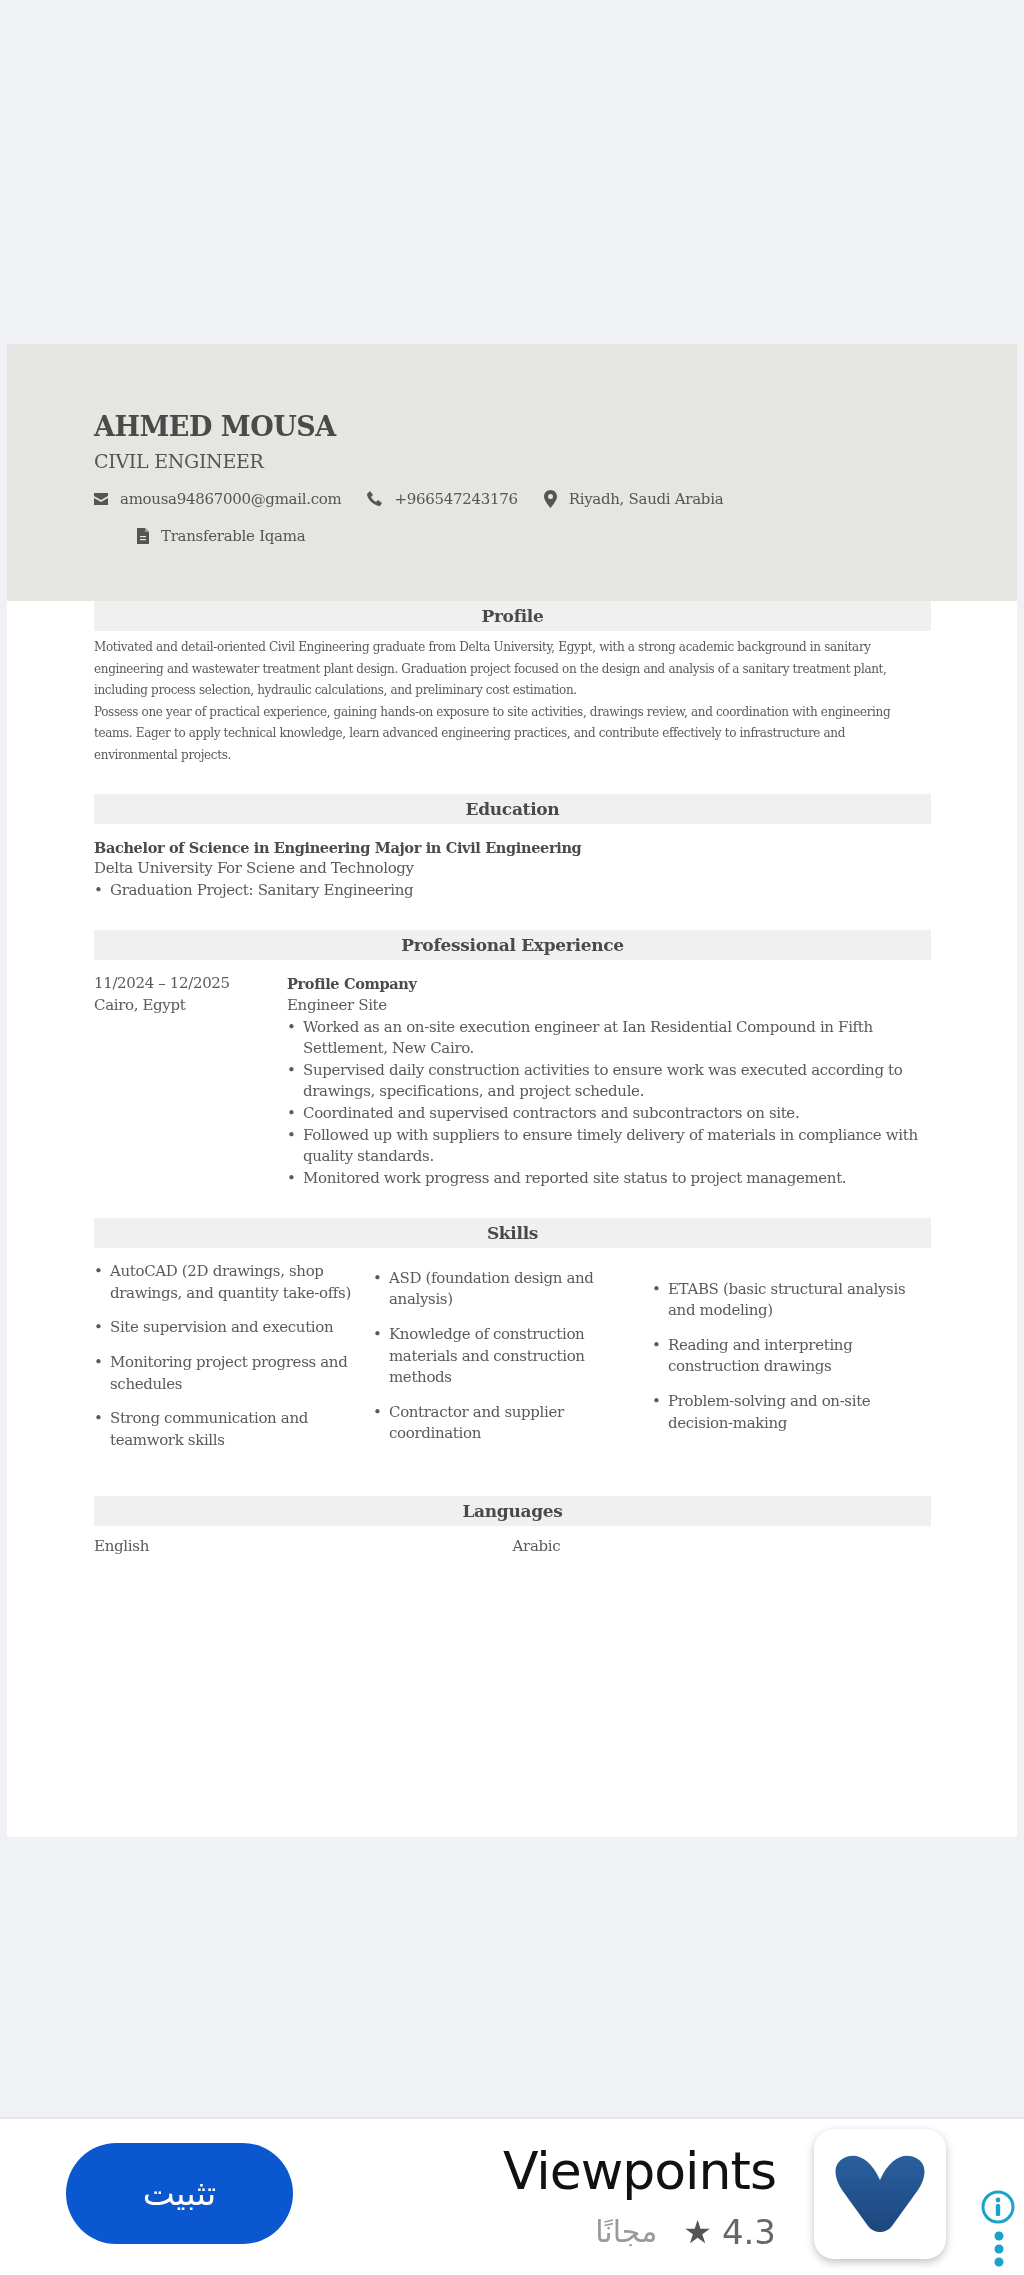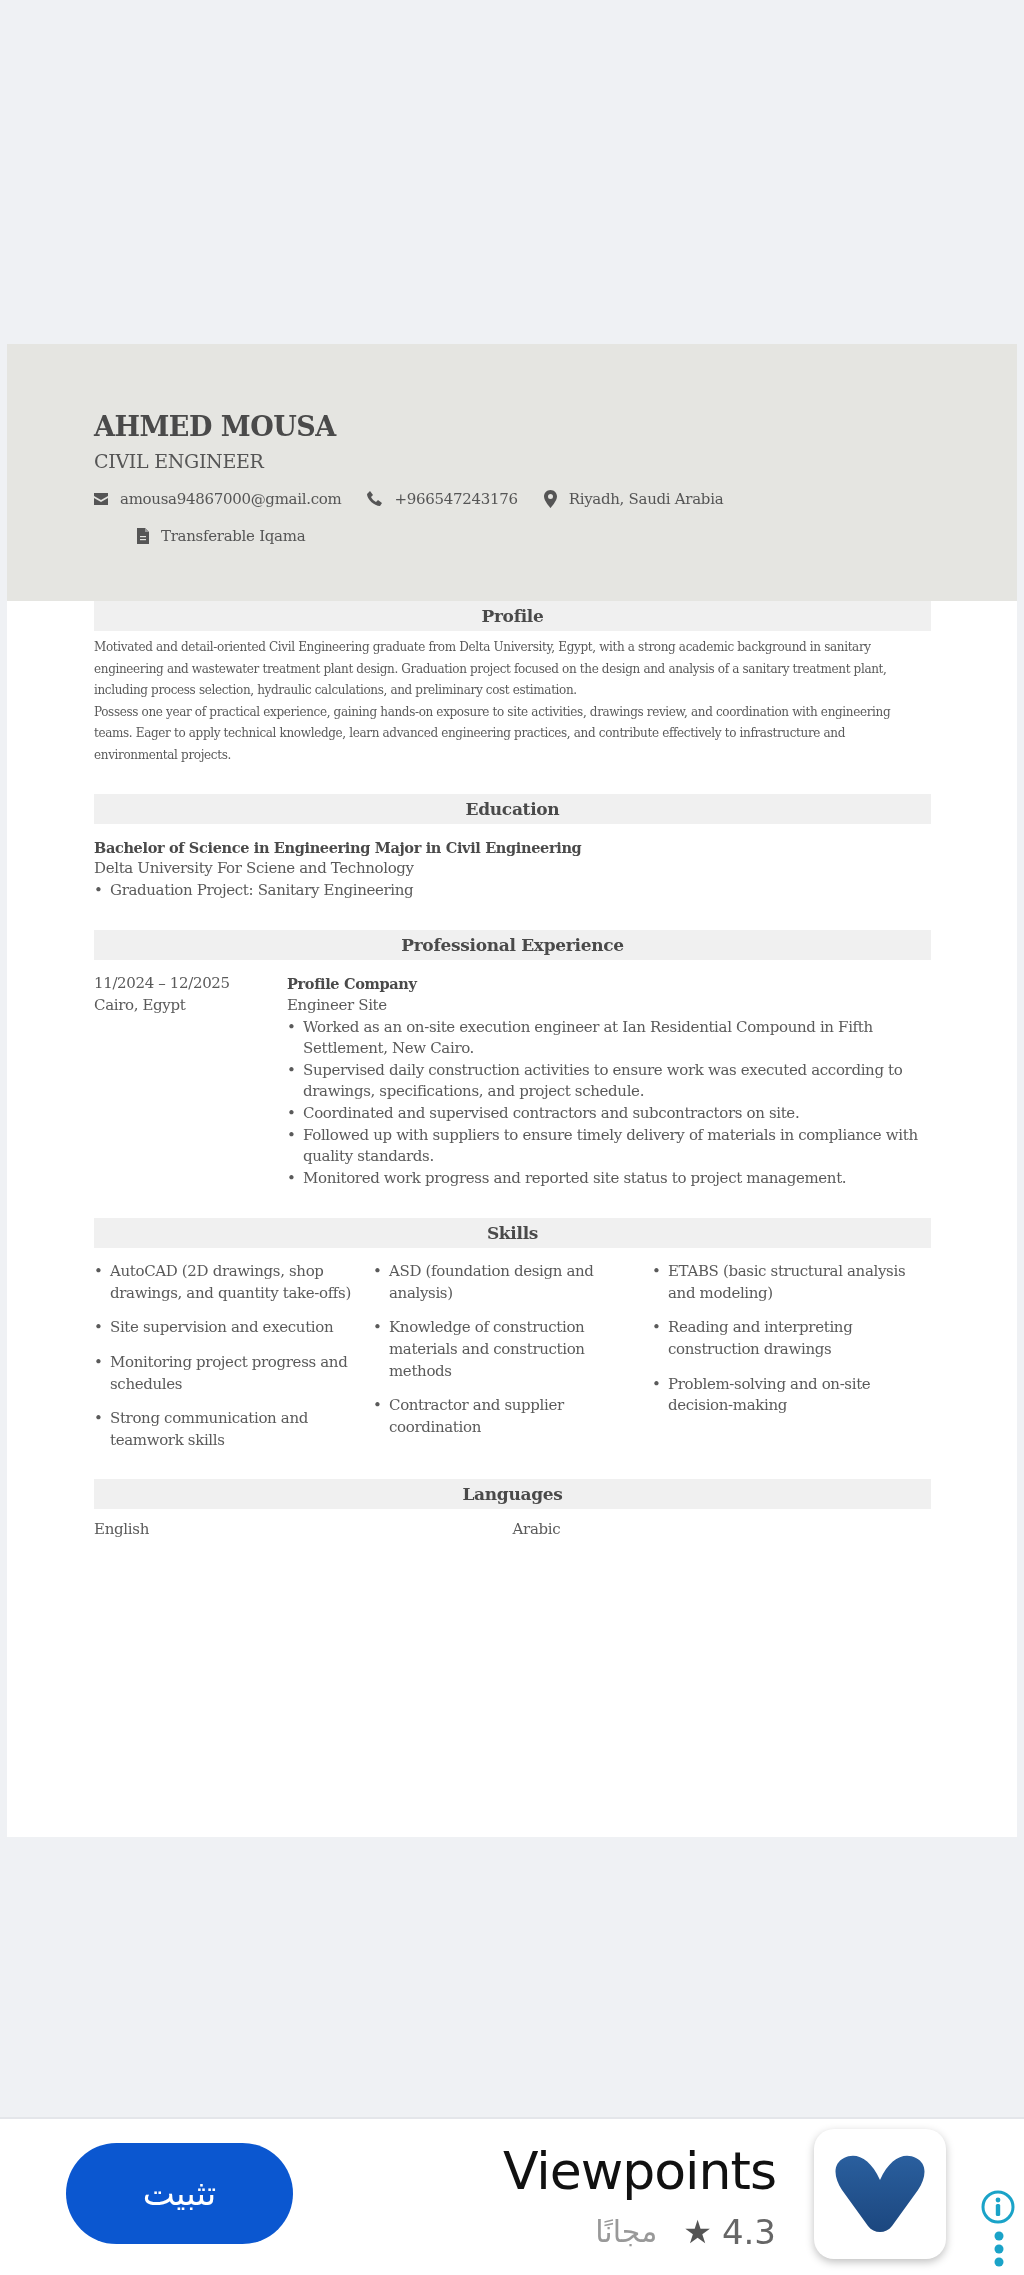--- a/index.html
+++ b/index.html
@@ -67,21 +67,21 @@
     letter-spacing: -0.35px;
   }
   .entry { display: flex; margin-top: 13px; font-size: 15px; line-height: 21.6px; color: #5a5a5a; letter-spacing: -0.35px; }
   .entry .left { width: 193px; flex: none; }
   .entry .right { flex: 1; }
   .entry .org { font-weight: bold; color: #4a4a4a; font-size: 14.5px; }
   .bullets { list-style: none; }
   .bullets li { position: relative; padding-left: 16px; }
   .bullets li::before { content: "•"; position: absolute; left: 0; top: 0; }
 
-  .skills-grid { display: flex; margin-top: 13px; font-size: 15px; line-height: 21.6px; color: #5a5a5a; letter-spacing: -0.35px; }
+  .skills-grid { display: flex; margin-top: 13px; font-size: 15px; line-height: 21.6px; color: #5a5a5a; letter-spacing: -0.35px; align-items: center; }
   .skills-col { width: 291px; padding-right: 22px; list-style: none; }
   .skills-col li { position: relative; padding-left: 16px; margin-bottom: 13px; }
   .skills-col li::before { content: "•"; position: absolute; left: 0; }
 
   .languages { display: flex; margin-top: 11px; font-size: 15px; color: #5a5a5a; letter-spacing: -0.3px; }
   .languages div { width: 436px; }
 
   .ad-bar {
     position: absolute;
     left: 0; top: 2117px;
@@ -225,21 +225,21 @@
         <li>Knowledge of construction materials and construction methods</li>
         <li>Contractor and supplier coordination</li>
       </ul>
       <ul class="skills-col">
         <li>ETABS (basic structural analysis and modeling)</li>
         <li>Reading and interpreting construction drawings</li>
         <li>Problem-solving and on-site decision-making</li>
       </ul>
     </div>
 
-    <div class="section-band" style="margin-top:15px">Languages</div>
+    <div class="section-band" style="margin-top:32px">Languages</div>
     <div class="languages">
       <div>English</div>
       <div>Arabic</div>
     </div>
   </div>
 </div>
 
 <div class="ad-bar">
   <button class="install-btn">تثبيت</button>
   <div class="app-name">Viewpoints</div>

